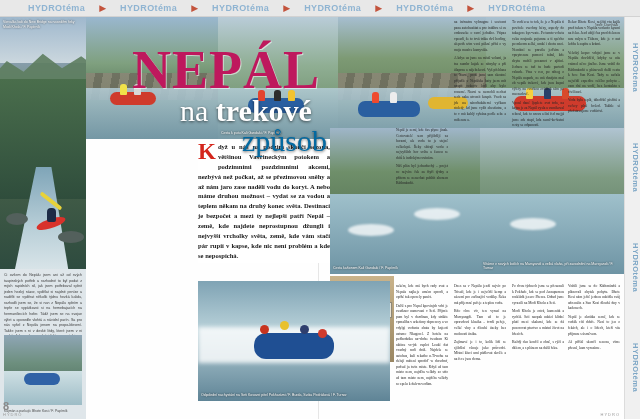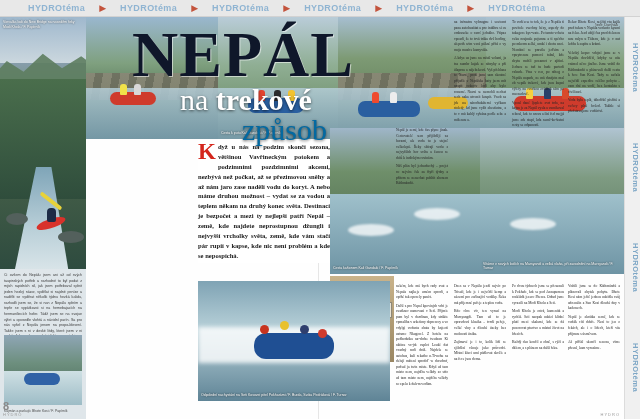--- a/index.html
+++ b/index.html
@@ -170,24 +170,25 @@
 
   
   .headline {
     position: absolute; left: 132px; top: 26px; width: 300px;
     z-index: 6;
     pointer-events: none;
   }
   .h-nepal {
     font-family: "Liberation Serif", serif;
     font-weight: bold;
-    font-size: 64px; line-height: .92;
-    color: #0f172a;
+    font-size: 54px; line-height: .92;
+    color: #be185d;
     letter-spacing: 1px;
     text-shadow: 1px 1px 0 rgba(255,255,255,.55);
+    margin-top: 20px;
   }
   .h-na {
     font-family: "Liberation Serif", serif;
     font-size: 30px; line-height: 1;
     color: #ffffff;
     margin-left: 48px;
     text-shadow: 0 1px 3px rgba(0,0,0,.6);
   }
   .h-na b { font-weight: bold; }
   .h-zpusob {

